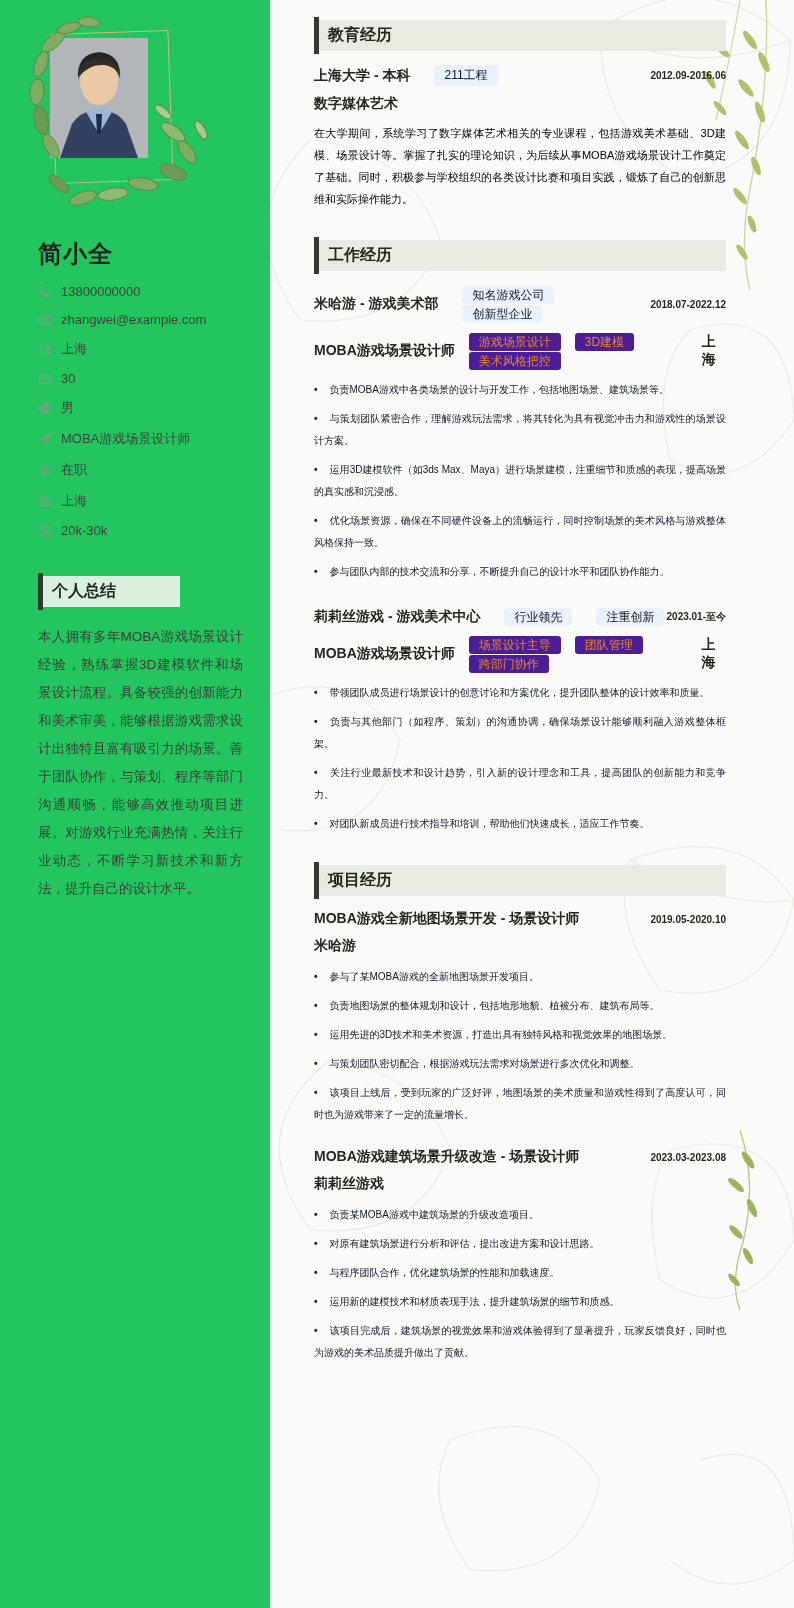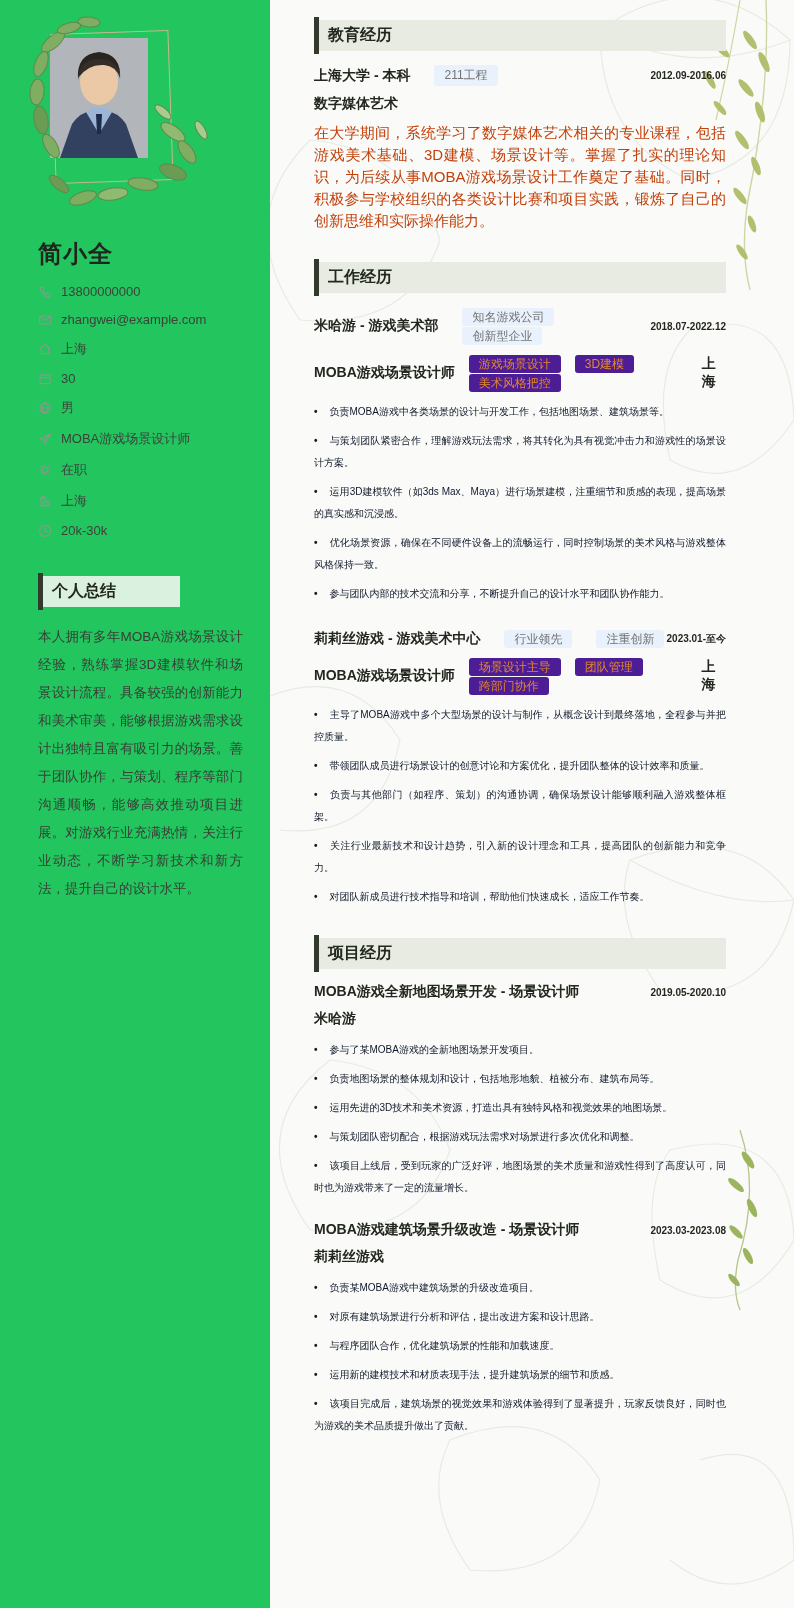--- a/index.html
+++ b/index.html
@@ -58,24 +58,24 @@
   .main-content { position:relative; z-index:1; }
 
   .section-header { position:relative; background:#e7ebe1; padding:5px 10px 5px 14px; margin-bottom:14px; }
 
   .entry-row { display:flex; align-items:center; margin-bottom:9px; }
   .entry-title { font-size:14px; font-weight:bold; color:#23281f; white-space:nowrap; }
   .entry-date { margin-left:auto; font-size:10px; font-weight:bold; color:#23281f; white-space:nowrap; }
   .entry-loc { margin-left:auto; font-size:14px; font-weight:bold; color:#23281f; }
 
   .tag { font-size:12px; padding:2px 10px; border-radius:3px; margin-left:14px; white-space:nowrap; }
-  .tag-blue { color:#737373; background:#e9f2fc;margin-left:24px; }
+  .tag-blue { color:#0f172a; background:#e9f2fc;margin-left:24px; }
   .tag-orange { color:#e5872c; background:#4c1d95; }
 
-  .para { font-size:15px; line-height:22px; color:#c2410c; text-align:justify; margin-bottom:16px; }
+  .para { font-size:11px; line-height:22px; color:#000000; text-align:justify; margin-bottom:16px; }
   .bullet { font-size:10px; line-height:22px; color:#0f172a; text-align:justify; margin-bottom:7px; }
   .bullet .dot { font-weight:bold; margin-right:12px; }
   .section-block { margin-bottom:30px; }
   .job-block { margin-bottom:24px; }
   .proj-block { margin-bottom:22px; }
   .company-line { font-size:14px; font-weight:bold; color:#23281f; margin:2px 0 11px; }
 </style>
 </head>
 <body>
 
@@ -321,21 +321,20 @@
               </div>
               <div class="entry-row">
                 <span class="entry-title">MOBA游戏场景设计师</span>
                 <span>
                   
                 <span class="tag tag-orange">场景设计主导</span><span class="tag tag-orange">团队管理</span><span class="tag tag-orange">跨部门协作</span></span>
                 <span class="entry-loc">上海</span>
               </div>
               <div>
 
-                  <p class="bullet"><span class="dot">•</span><span>主导了MOBA游戏中多个大型场景的设计与制作，从概念设计到最终落地，全程参与并把控质量。</span></p>
 
                   <p class="bullet"><span class="dot">•</span><span>带领团队成员进行场景设计的创意讨论和方案优化，提升团队整体的设计效率和质量。</span></p>
 
                   <p class="bullet"><span class="dot">•</span><span>负责与其他部门（如程序、策划）的沟通协调，确保场景设计能够顺利融入游戏整体框架。</span></p>
 
                   <p class="bullet"><span class="dot">•</span><span>关注行业最新技术和设计趋势，引入新的设计理念和工具，提高团队的创新能力和竞争力。</span></p>
 
                   <p class="bullet"><span class="dot">•</span><span>对团队新成员进行技术指导和培训，帮助他们快速成长，适应工作节奏。</span></p>
                 </div>
             </div>

